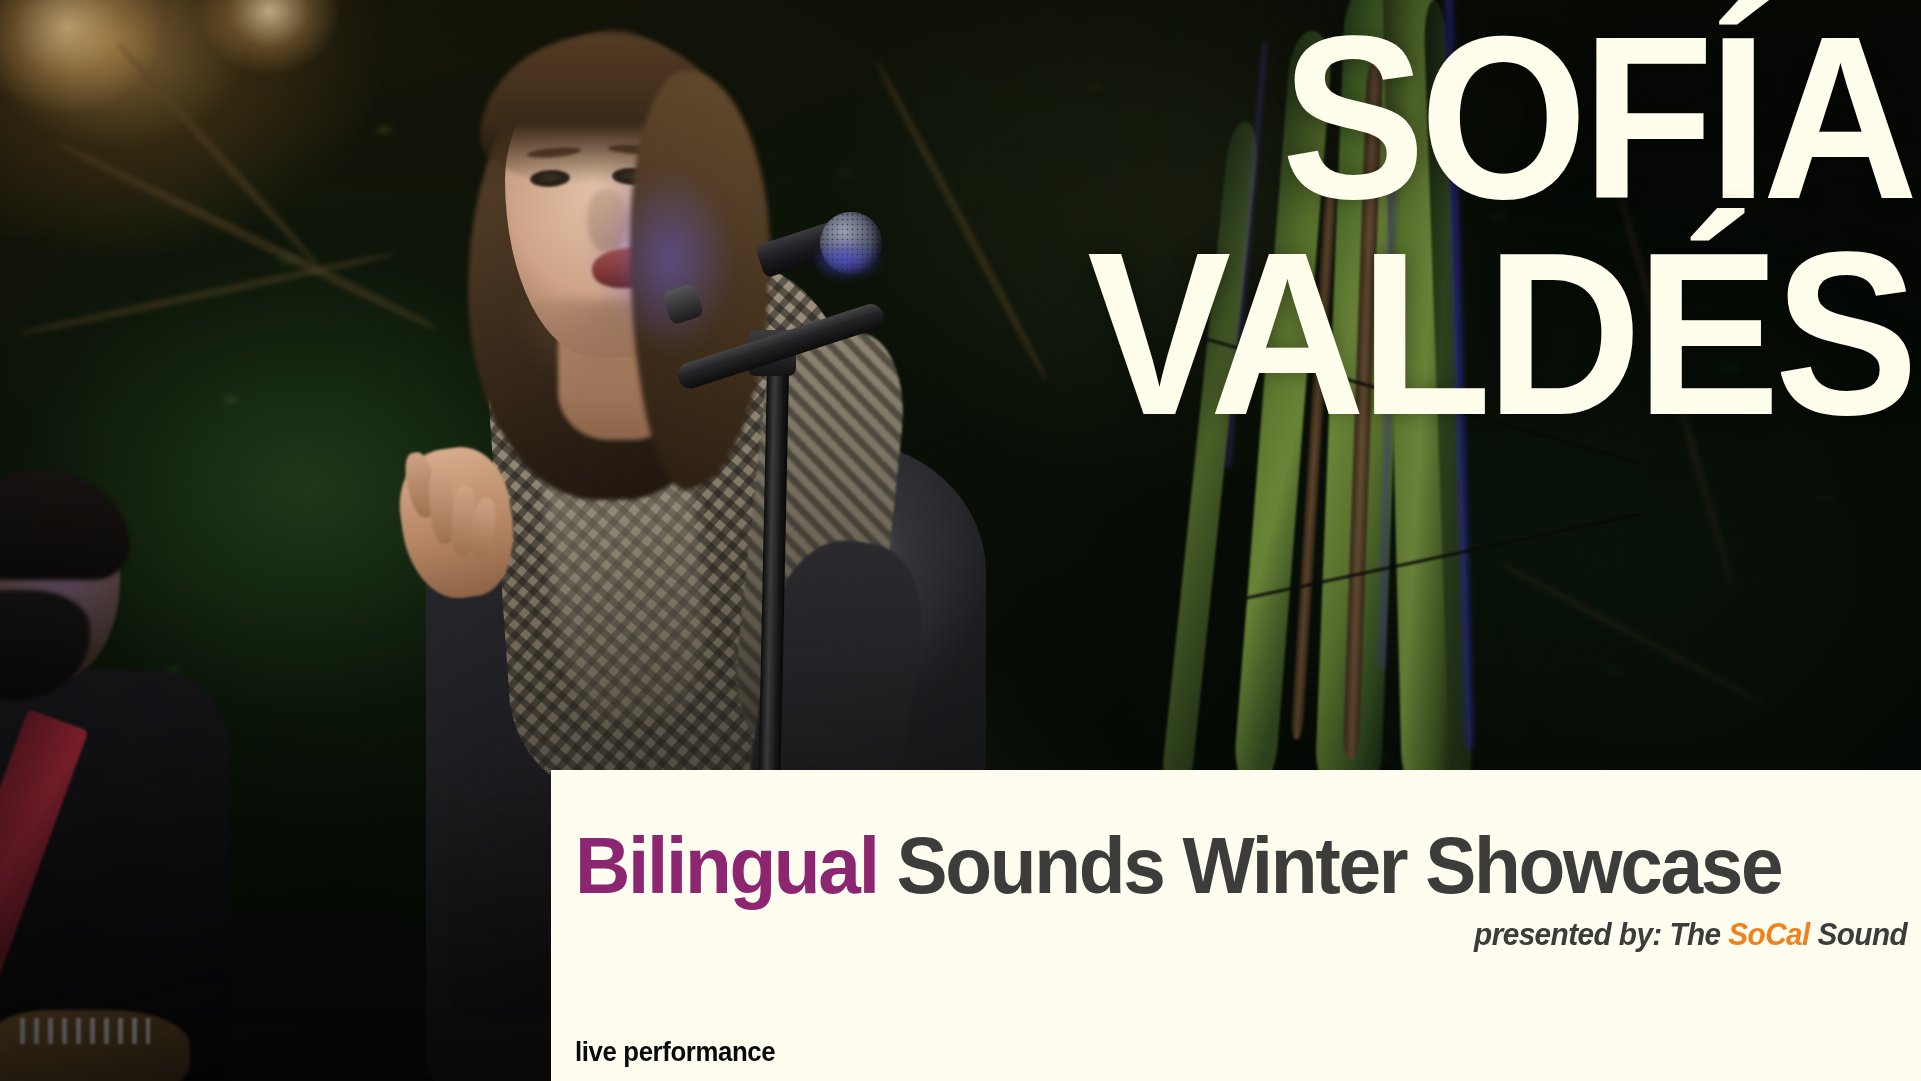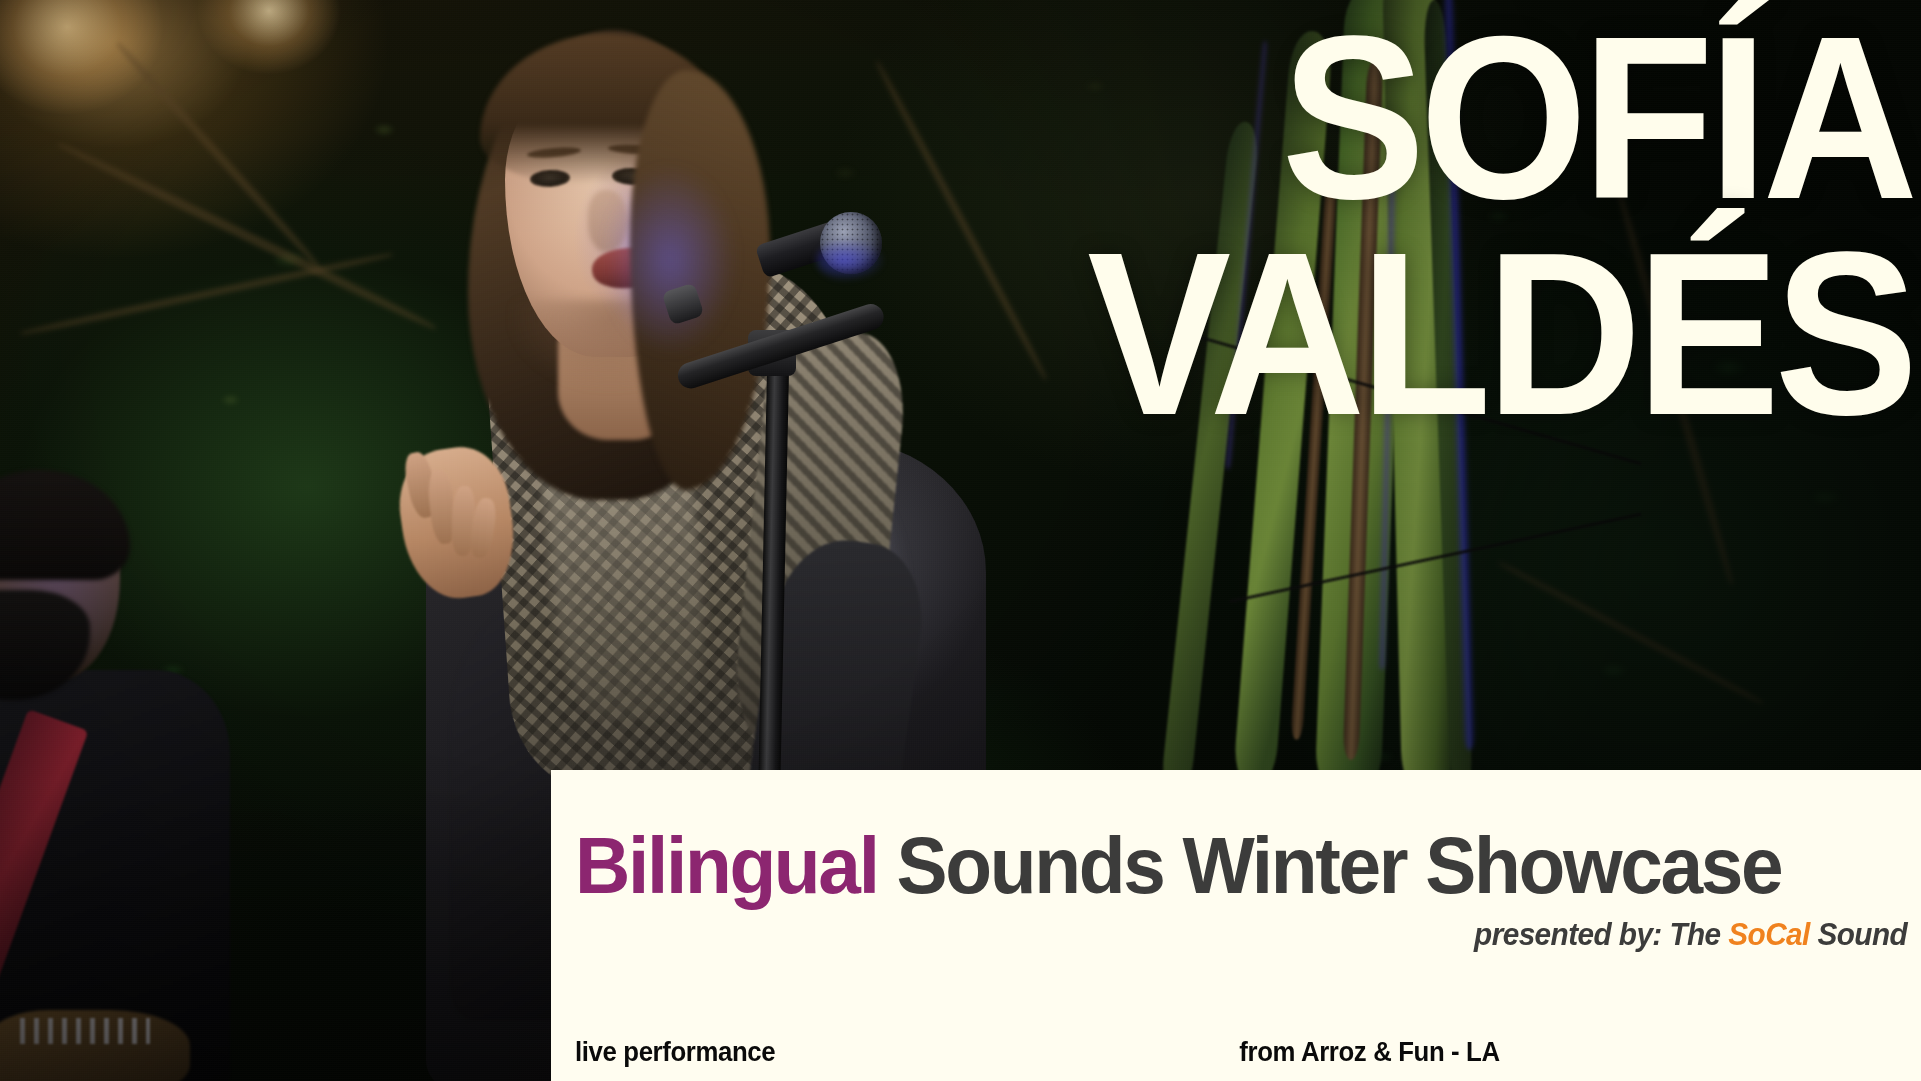--- a/index.html
+++ b/index.html
@@ -440,20 +440,17 @@
     </div>
 
     <div class="presented">
       <span>presented by: The </span><span class="socal">SoCal</span><span> Sound</span>
     </div>
 
     <div class="bottom-row">
       <div class="b-left">
         <span class="tight">live performance</span>
       </div>
-      <div class="b-mid">
-        <span class="tight-c">from Arroz &amp; Fun - LA</span>
-      </div>
     </div>
 
   </div>
 
 </div>
 
 </body></html>

